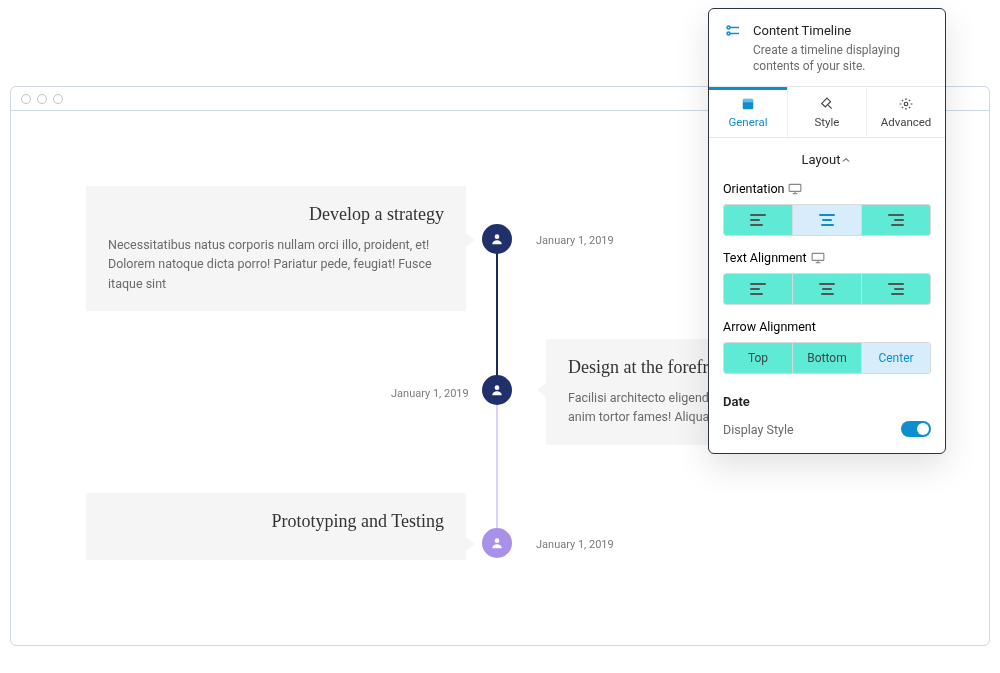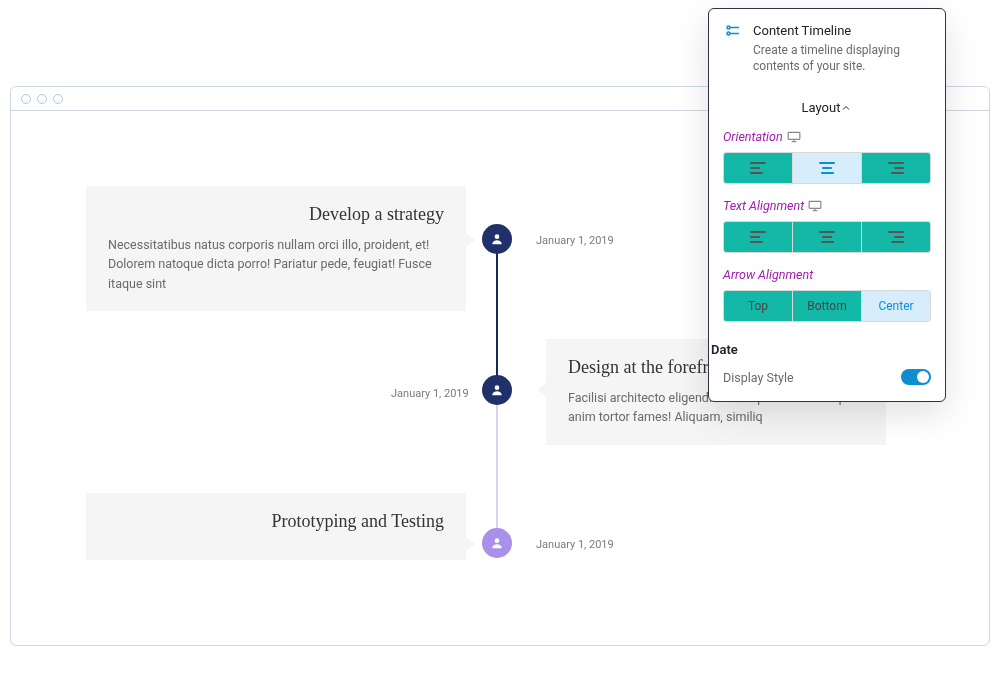--- a/index.html
+++ b/index.html
@@ -156,46 +156,45 @@
   }
   .tab svg { display:block; margin:0 auto 4px; }
 
   .section-row {
     display:flex; justify-content:center; align-items:center;
     padding: 14px 14px;
     font-size:13px; color:#222;
   }
   .field-block { padding: 0 14px 14px; }
   .field-label {
-    font-size:12.5px; color:#a21caf;
+    font-size:12.5px; color:#000000;
     display:flex; align-items:center; gap:4px;
     margin-bottom:8px;
-    font-style:italic;
   }
 
   .seg {
     display:flex;
     border:1px solid #d9d9d9;
     border-radius:3px;
     overflow:hidden;
   }
   .seg-btn {
     flex:1;
     height:30px;
     display:flex; align-items:center; justify-content:center;
-    background:#14b8a6;
+    background:#5eead4;
     cursor:pointer;
     font-size:12px; color:#444;
   }
   .seg-btn + .seg-btn { border-left:1px solid #d9d9d9; }
   .seg-btn.selected { background:#d7edfb; color:#0d8ecf; }
 
   .subheading {
     font-size:13px; font-weight:600; color:#222;
-    padding: 6px 2px 12px;
+    padding: 6px 14px 12px;
   }
 
   .toggle-row {
     display:flex; justify-content:space-between; align-items:center;
     padding: 0 14px 16px;
     font-size:12.5px; color:#6b6b6b;
   }
   .toggle {
     width:30px; height:16px; border-radius:10px;
     background:#0d8ecf; position:relative;
@@ -276,20 +275,43 @@
         <circle cx="6" cy="14" r="2"></circle>
           <line x1="8" y1="14" x2="20" y2="14"></line>
       </svg>
     </div>
     <div>
       <div class="title">Content Timeline</div>
       <div class="desc">Create a timeline displaying contents of your site.</div>
     </div>
   </div>
 
+  <div class="tabs">
+    <div class="tab active">
+      <svg width="14" height="14" viewBox="0 0 24 24" fill="#0d8ecf">
+          <rect x="3" y="3" width="18" height="18" rx="2"></rect>
+          <rect x="3" y="3" width="18" height="6" fill="#fff" opacity="0.4"></rect>
+        </svg>
+      <span>General</span>
+    </div>
+    <div class="tab">
+      <svg width="14" height="14" viewBox="0 0 24 24" fill="none" stroke="#444" stroke-width="2">
+          <path d="M12 2l6 6-9 9-6-6z"></path>
+          <path d="M14 14l6 6"></path>
+        </svg>
+      <span>Style</span>
+    </div>
+    <div class="tab">
+      <svg width="14" height="14" viewBox="0 0 24 24" fill="none" stroke="#444" stroke-width="2">
+          <circle cx="12" cy="12" r="3"></circle>
+          <path d="M12 2v3M12 19v3M4 12H1M23 12h-3M5 5l2 2M17 17l2 2M19 5l-2 2M7 17l-2 2"></path>
+        </svg>
+      <span>Advanced</span>
+    </div>
+  </div>
 
   <div class="section-row">
     <span>Layout</span>
     <svg class="chev" viewBox="0 0 24 24" fill="none" stroke="#222" stroke-width="2">
         <polyline points="6 15 12 9 18 15"></polyline>
       </svg>
   </div>
 
   <div class="field-block">
     <div class="field-label">

